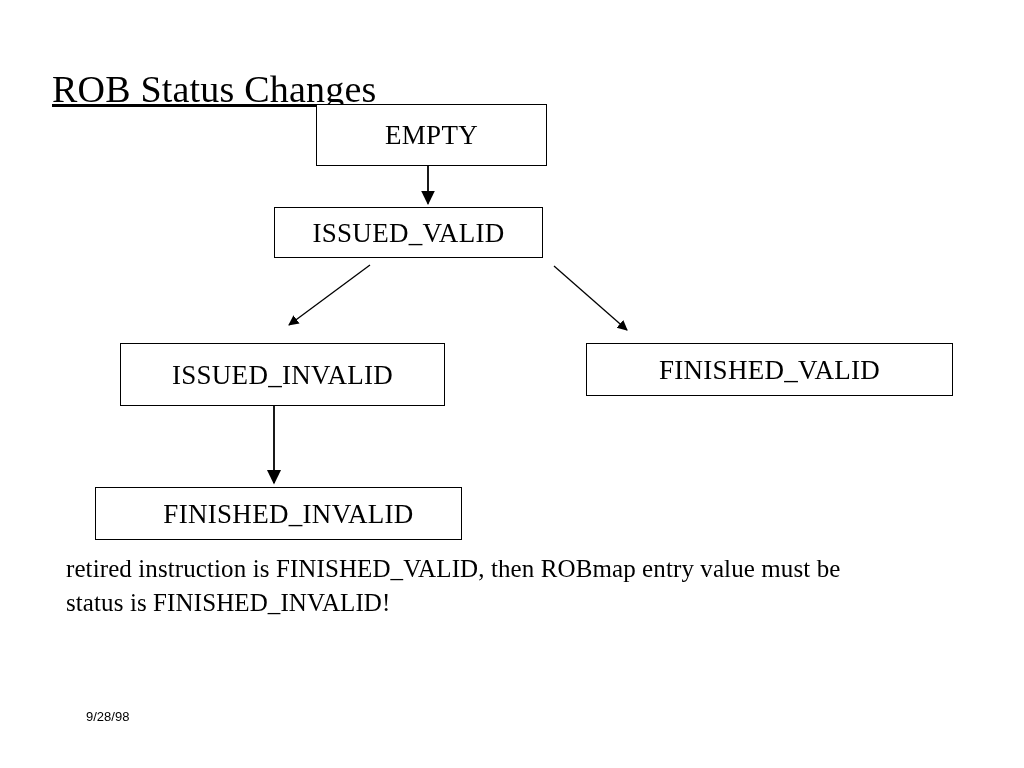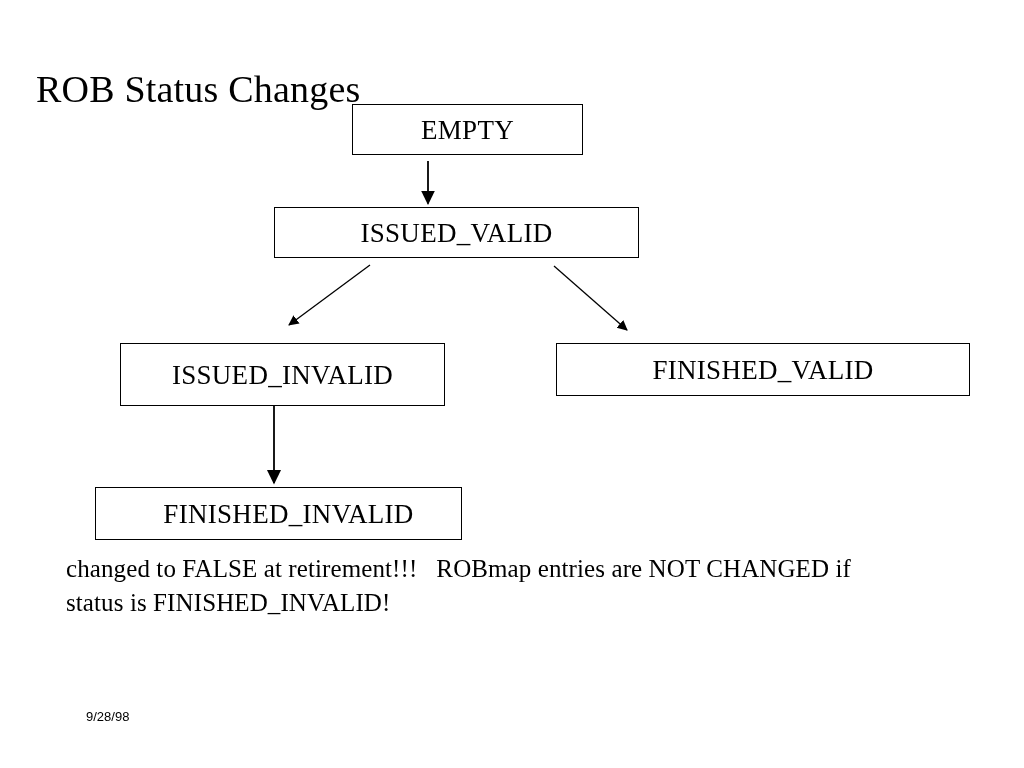--- a/index.html
+++ b/index.html
@@ -12,50 +12,51 @@
     width: 1024px;
     height: 768px;
     background: #ffffff;
     overflow: hidden;
     font-family: "Liberation Serif", "DejaVu Serif", serif;
     color: #000000;
   }
   
   #slide-title {
     position: absolute;
-    left: 36px;
+    left: 52px;
     top: 42px;
     font-size: 38px;
     line-height: 44px;
     font-weight: normal;
     letter-spacing: 0.2px;
     white-space: nowrap;
     color: #000000;
+    text-decoration: underline;
   }
   
   .state-box {
     position: absolute;
     box-sizing: border-box;
     border: 1.6px solid #000000;
     background: #ffffff;
     display: flex;
     align-items: center;
     justify-content: center;
     text-align: center;
   }
   .state-box .state-label {
     font-size: 27px;
     line-height: 30px;
     white-space: nowrap;
     letter-spacing: 0.3px;
   }
-  #box-empty          { left: 316px; top: 104px; width: 231px; height: 51px; margin-left: 36px; }
-  #box-issued-valid   { left: 274px; top: 207px; width: 365px; height: 51px; }
+  #box-empty          { left: 316px; top: 104px; width: 231px; height: 62px; }
+  #box-issued-valid   { left: 274px; top: 207px; width: 269px; height: 51px; }
   #box-issued-invalid { left: 120px; top: 343px; width: 325px; height: 63px; }
-  #box-finished-valid { left: 556px; top: 343px; width: 414px; height: 53px; text-align: right; }
+  #box-finished-valid { left: 586px; top: 343px; width: 367px; height: 53px; text-align: right; }
   #box-finished-invalid { left: 95px; top: 487px; width: 367px; height: 53px; padding-left: 20px; }
 
   
   #arrow-layer {
     position: absolute;
     left: 0;
     top: 0;
     width: 1024px;
     height: 768px;
     pointer-events: none;
@@ -129,19 +130,19 @@
 
   <div class="state-box" id="box-finished-valid">
     <span class="state-label">FINISHED_VALID</span>
   </div>
 
   <div class="state-box" id="box-finished-invalid">
     <span class="state-label">FINISHED_INVALID</span>
   </div>
 
   <div id="body-text">
-    <span class="body-line">changed to FALSE at retirement!!!   ROBmap entries are NOT CHANGED if</span>
+    <span class="body-line">retired instruction is FINISHED_VALID, then ROBmap entry value must be</span>
     <span class="body-line">status is FINISHED_INVALID!</span>
   </div>
 
   <div id="footer-date">9/28/98</div>
 
 </div>
 
 </body></html>

